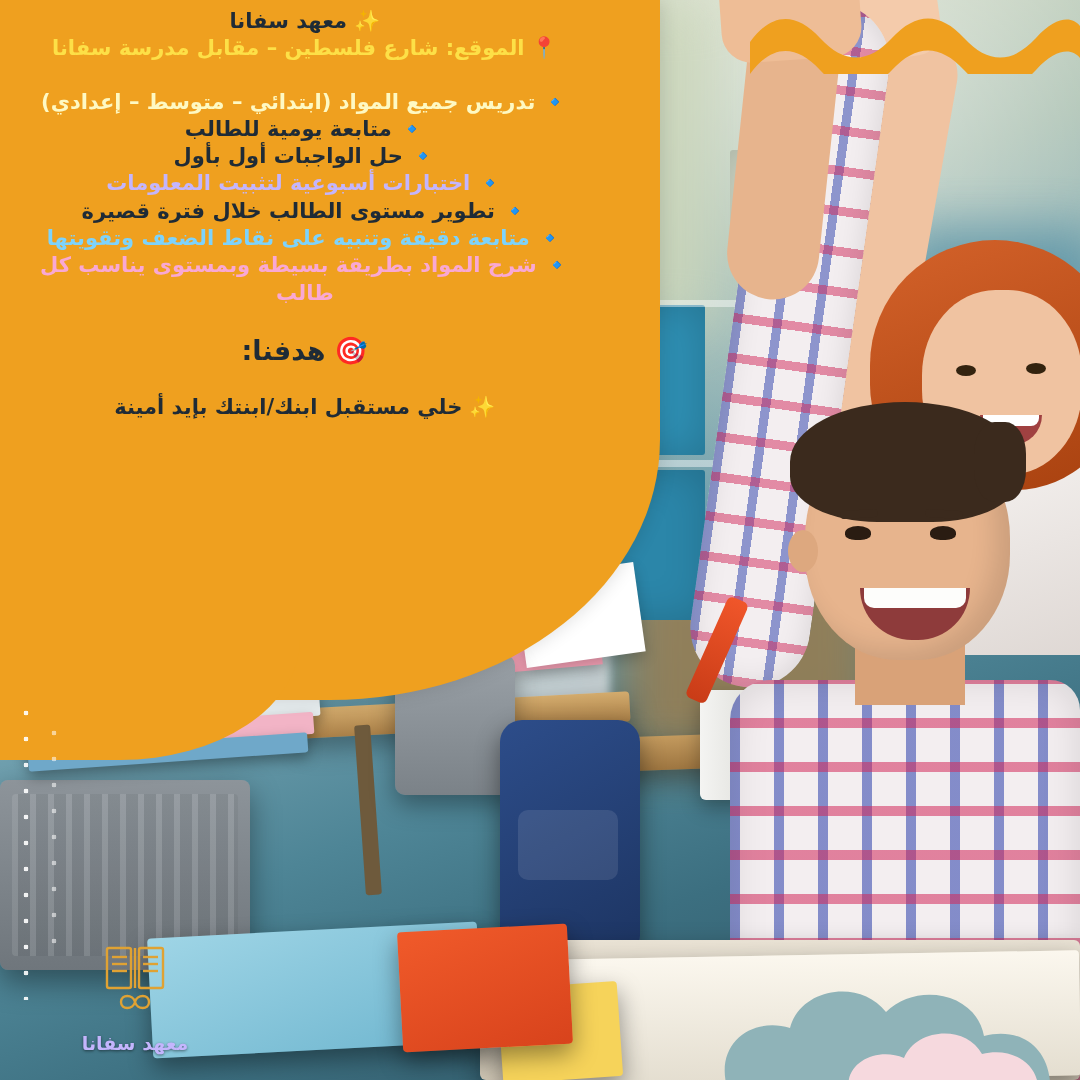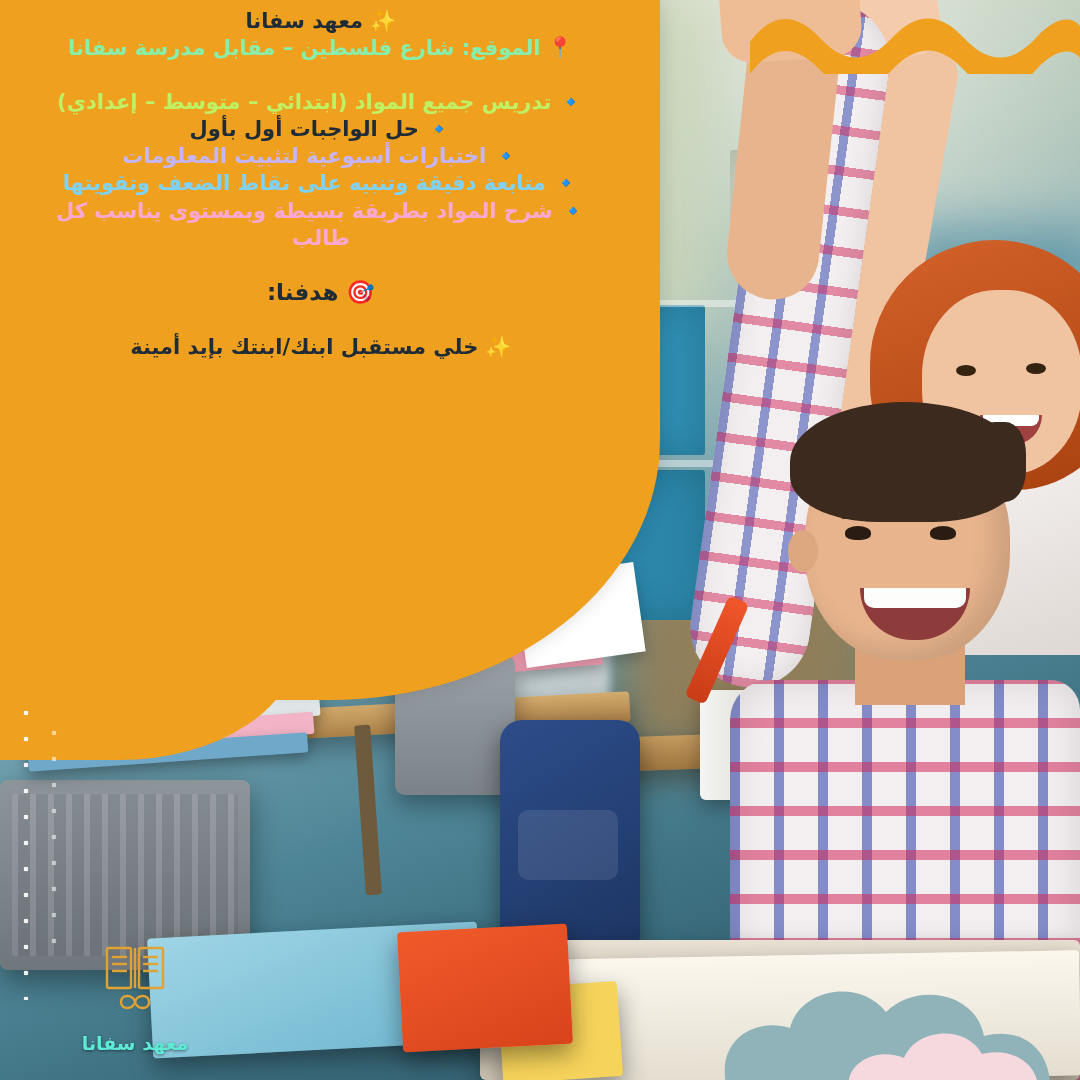--- a/index.html
+++ b/index.html
@@ -254,36 +254,36 @@
   .dots-col {
     position:absolute; left: 18px; top: 700px; width: 16px; height: 300px;
     background-image: radial-gradient(circle, #ffffff 2.2px, transparent 2.6px);
     background-size: 16px 26px;
     opacity: .9;
   }
   .dots-col.d2 { left: 46px; top: 720px; height: 240px; opacity:.55; }
 
   
   .content {
-    position:absolute; left: 16px; top: 8px; width: 620px;
+    position:absolute; left: 0; top: 8px; width: 620px;
     padding: 0 40px 0 30px;
     text-align: center;
     color: #1e2a35;
     direction: rtl;
   }
   .line {
     font-weight: bold;
     font-size: 21px;
     line-height: 1.30;
     color: #1f2b36;
     letter-spacing: 0;
   }
   .block { margin-bottom: 6px; }
   .gap { height: 20px; }
-  .goal-title { font-size: 23px; font-weight: bold; }
+  .goal-title { font-size: 27px; font-weight: bold; }
   .closing .line { font-size: 21px; }
 
   
   .squiggle { position:absolute; right: 0; top: 8px; width: 330px; height: 66px; }
 
   
   .cloud-wrap { position:absolute; right: -10px; bottom: -16px; width: 400px; height: 200px; }
 
   
   .logo {
@@ -386,29 +386,31 @@
   </svg>
 
   <div class="orange-panel" style="background: rgb(239, 160, 31);"></div>
   <div class="dots-col"></div>
   <div class="dots-col d2"></div>
 
   <div class="content">
 
     <div class="block">
       <div class="line" style="color: rgb(31, 43, 54);">✨ معهد سفانا</div>
-      <div class="line" style="color: #86efac;">📍 الموقع: شارع فلسطين – مقابل مدرسة سفانا</div>
+      <div class="line" style="color: #fde047;">📍 الموقع: شارع فلسطين – مقابل مدرسة سفانا</div>
     </div>
 
     <div class="gap"></div>
 
     <div class="block">
-      <div class="line" style="color: #bef264;">🔹 تدريس جميع المواد (ابتدائي – متوسط – إعدادي)</div>
+      <div class="line" style="color: #fef9c3;">🔹 تدريس جميع المواد (ابتدائي – متوسط – إعدادي)</div>
+      <div class="line" style="color: rgb(31, 43, 54);">🔹 متابعة يومية للطالب</div>
       <div class="line" style="color: rgb(31, 43, 54);">🔹 حل الواجبات أول بأول</div>
       <div class="line" style="color: #c4b5fd;">🔹 اختبارات أسبوعية لتثبيت المعلومات</div>
+      <div class="line" style="color: rgb(31, 43, 54);">🔹 تطوير مستوى الطالب خلال فترة قصيرة</div>
       <div class="line" style="color: #7dd3fc;">🔹 متابعة دقيقة وتنبيه على نقاط الضعف وتقويتها</div>
       <div class="line" style="color: #f9a8d4;">🔹 شرح المواد بطريقة بسيطة وبمستوى يناسب كل طالب</div>
     </div>
 
     <div class="gap"></div>
 
     <div class="block">
       <div class="line goal-title" style="color: rgb(31, 43, 54);">🎯 هدفنا:</div>
     </div>
 
@@ -427,16 +429,16 @@
         <line x1="36" y1="6" x2="36" y2="46"></line>
         <line x1="13" y1="15" x2="28" y2="15"></line>
         <line x1="13" y1="22" x2="28" y2="22"></line>
         <line x1="13" y1="29" x2="28" y2="29"></line>
         <line x1="44" y1="15" x2="59" y2="15"></line>
         <line x1="44" y1="22" x2="59" y2="22"></line>
         <line x1="44" y1="29" x2="59" y2="29"></line>
         <path d="M22,60 C22,52 34,52 36,60 C38,68 50,68 50,60 C50,52 38,52 36,60 C34,68 22,68 22,60 Z"></path>
       </g>
     </svg>
-    <div class="name" style="color: #5eead4;">معهد سفانا</div>
+    <div class="name" style="color: #c4b5fd;">معهد سفانا</div>
   </div>
 
 </div>
 
 </body></html>

